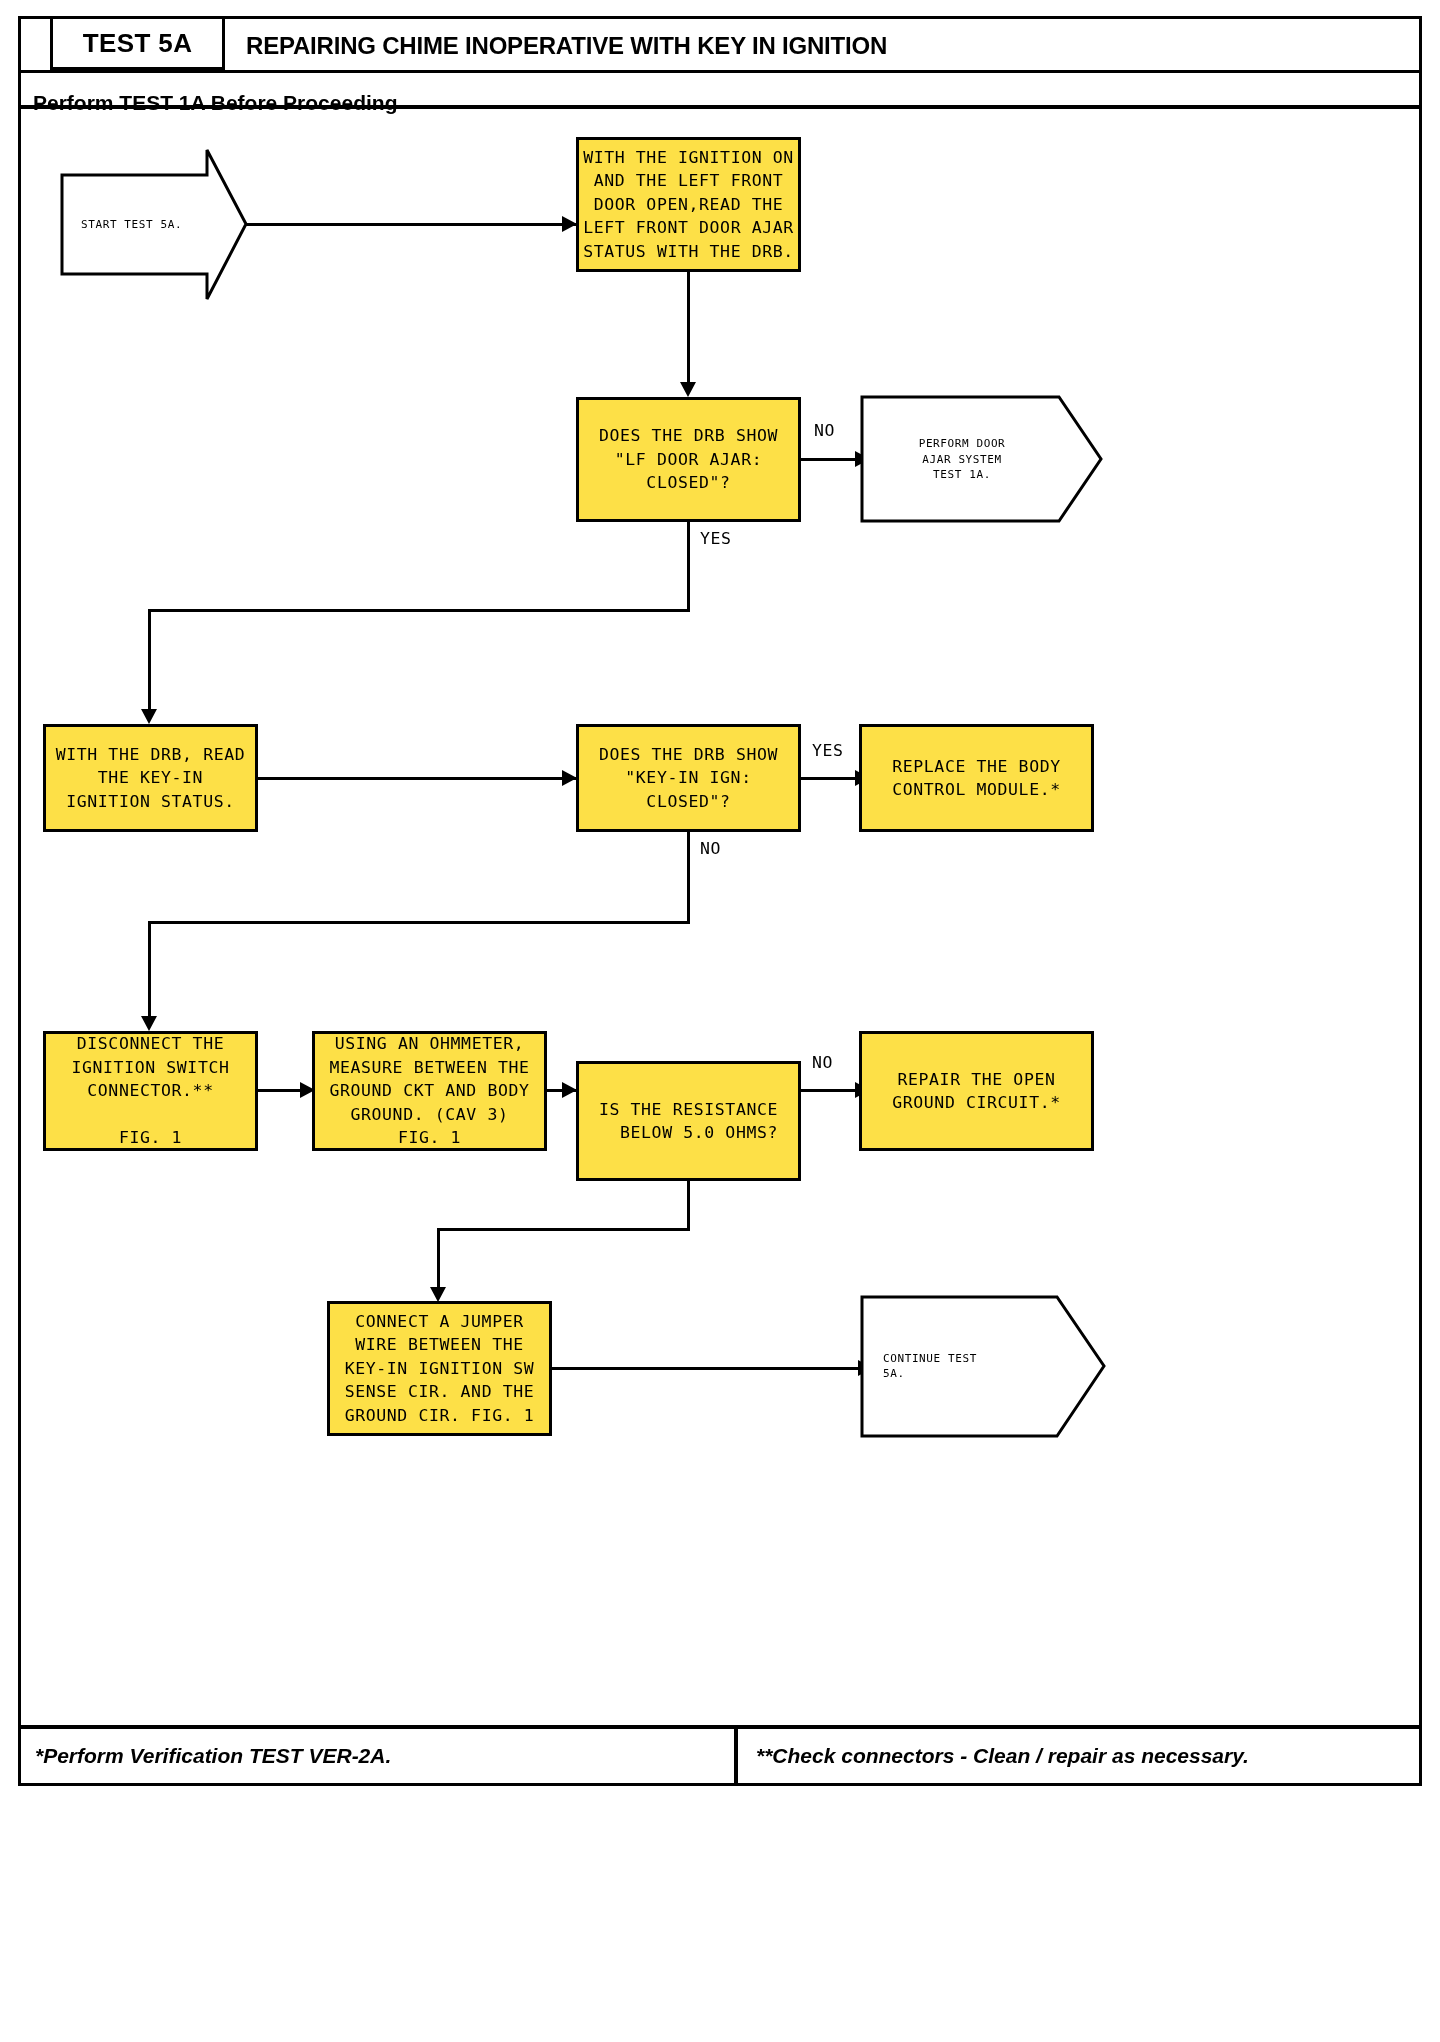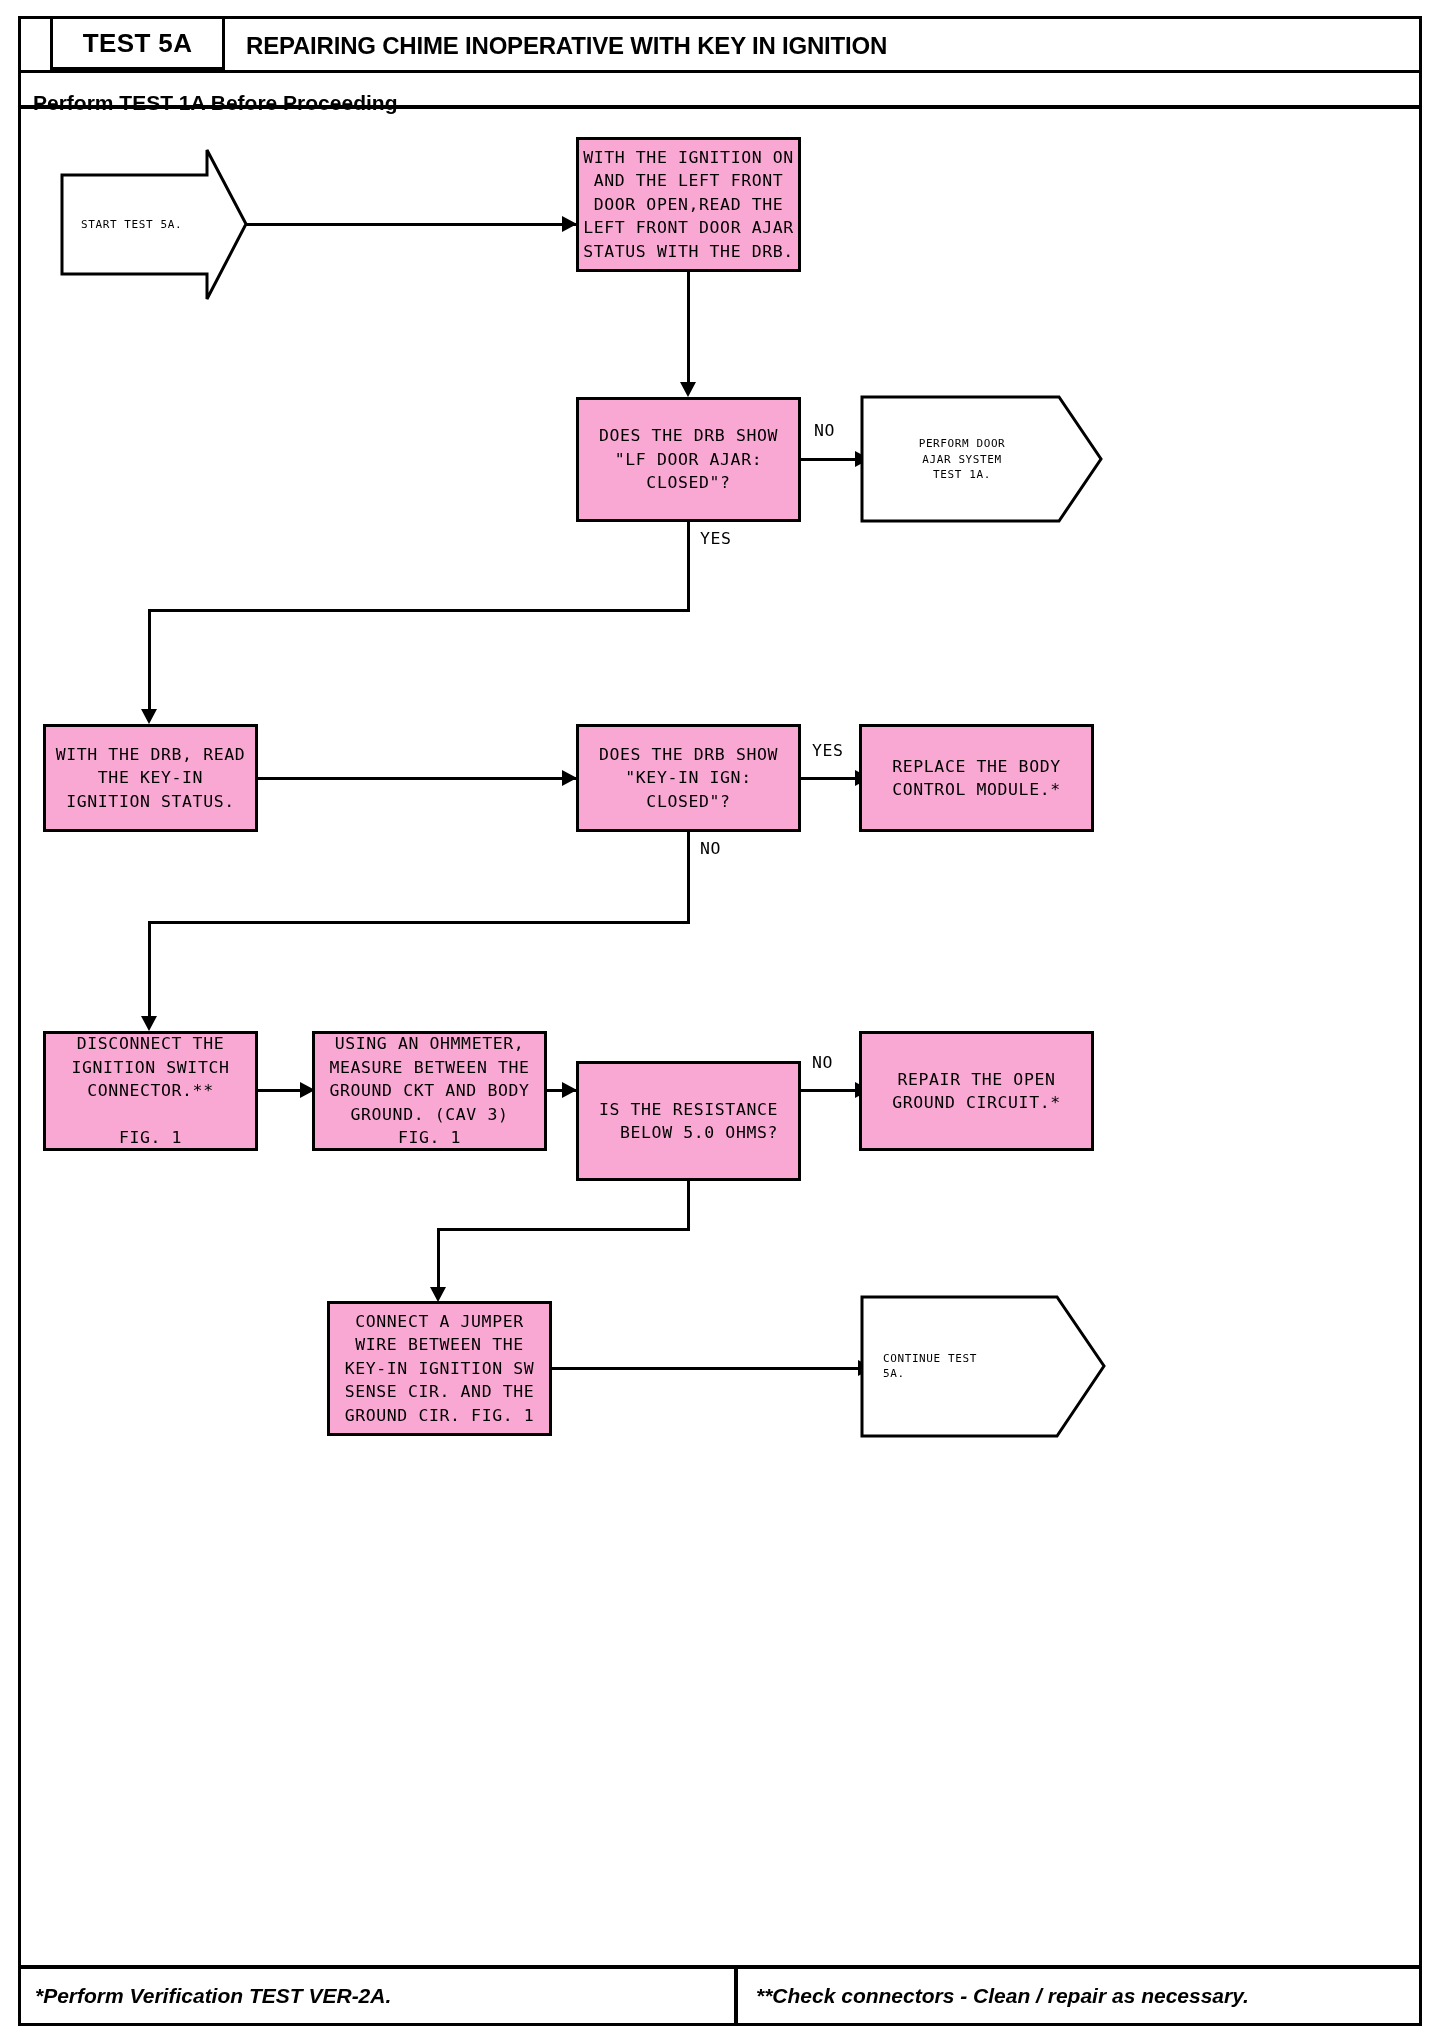--- a/index.html
+++ b/index.html
@@ -2,21 +2,21 @@
 <html><head>
 <meta charset="utf-8">
 <style>
   html,body{margin:0;padding:0;background:#ffffff;}
   body{
     width:1440px;height:2042px;position:relative;
     font-family:"Liberation Serif", serif;
     -webkit-font-smoothing:none;
   }
   .page{
-    position:absolute;left:18px;top:16px;width:1404px;height:2010px;
+    position:absolute;left:18px;top:16px;width:1404px;height:1770px;
     border:3px solid #000;box-sizing:border-box;background:#fff;
   }
   
   .hdr{
     position:absolute;left:0;top:0;width:100%;height:54px;
     border-bottom:3px solid #000;box-sizing:border-box;
   }
   .hdr-tag{
     position:absolute;left:29px;top:-3px;width:175px;height:54px;
     border:3px solid #000;box-sizing:border-box;
@@ -36,21 +36,21 @@
     display:flex;align-items:center;
   }
   .sub span{
     margin-left:12px;
     font-family:"Liberation Sans", sans-serif;font-weight:bold;font-size:21px;margin-top:27px;
   }
   
   .canvas{position:absolute;left:0;top:90px;width:1398px;height:1828px;}
   
   .box{
-    position:absolute;border:3px solid #000;background:#f9a8d4;box-sizing:border-box;
+    position:absolute;border:3px solid #000;background:#fde047;box-sizing:border-box;
     display:flex;align-items:center;justify-content:center;
     text-align:center;
     font-family:"DejaVu Sans Mono", monospace;
     font-size:16.5px;line-height:1.42;letter-spacing:.6px;
     white-space:pre-line;
     z-index:3;
   }
   .arrowshape{position:absolute;z-index:3;}
   .arrowshape svg{display:block;}
   .arrowshape .lbl{

